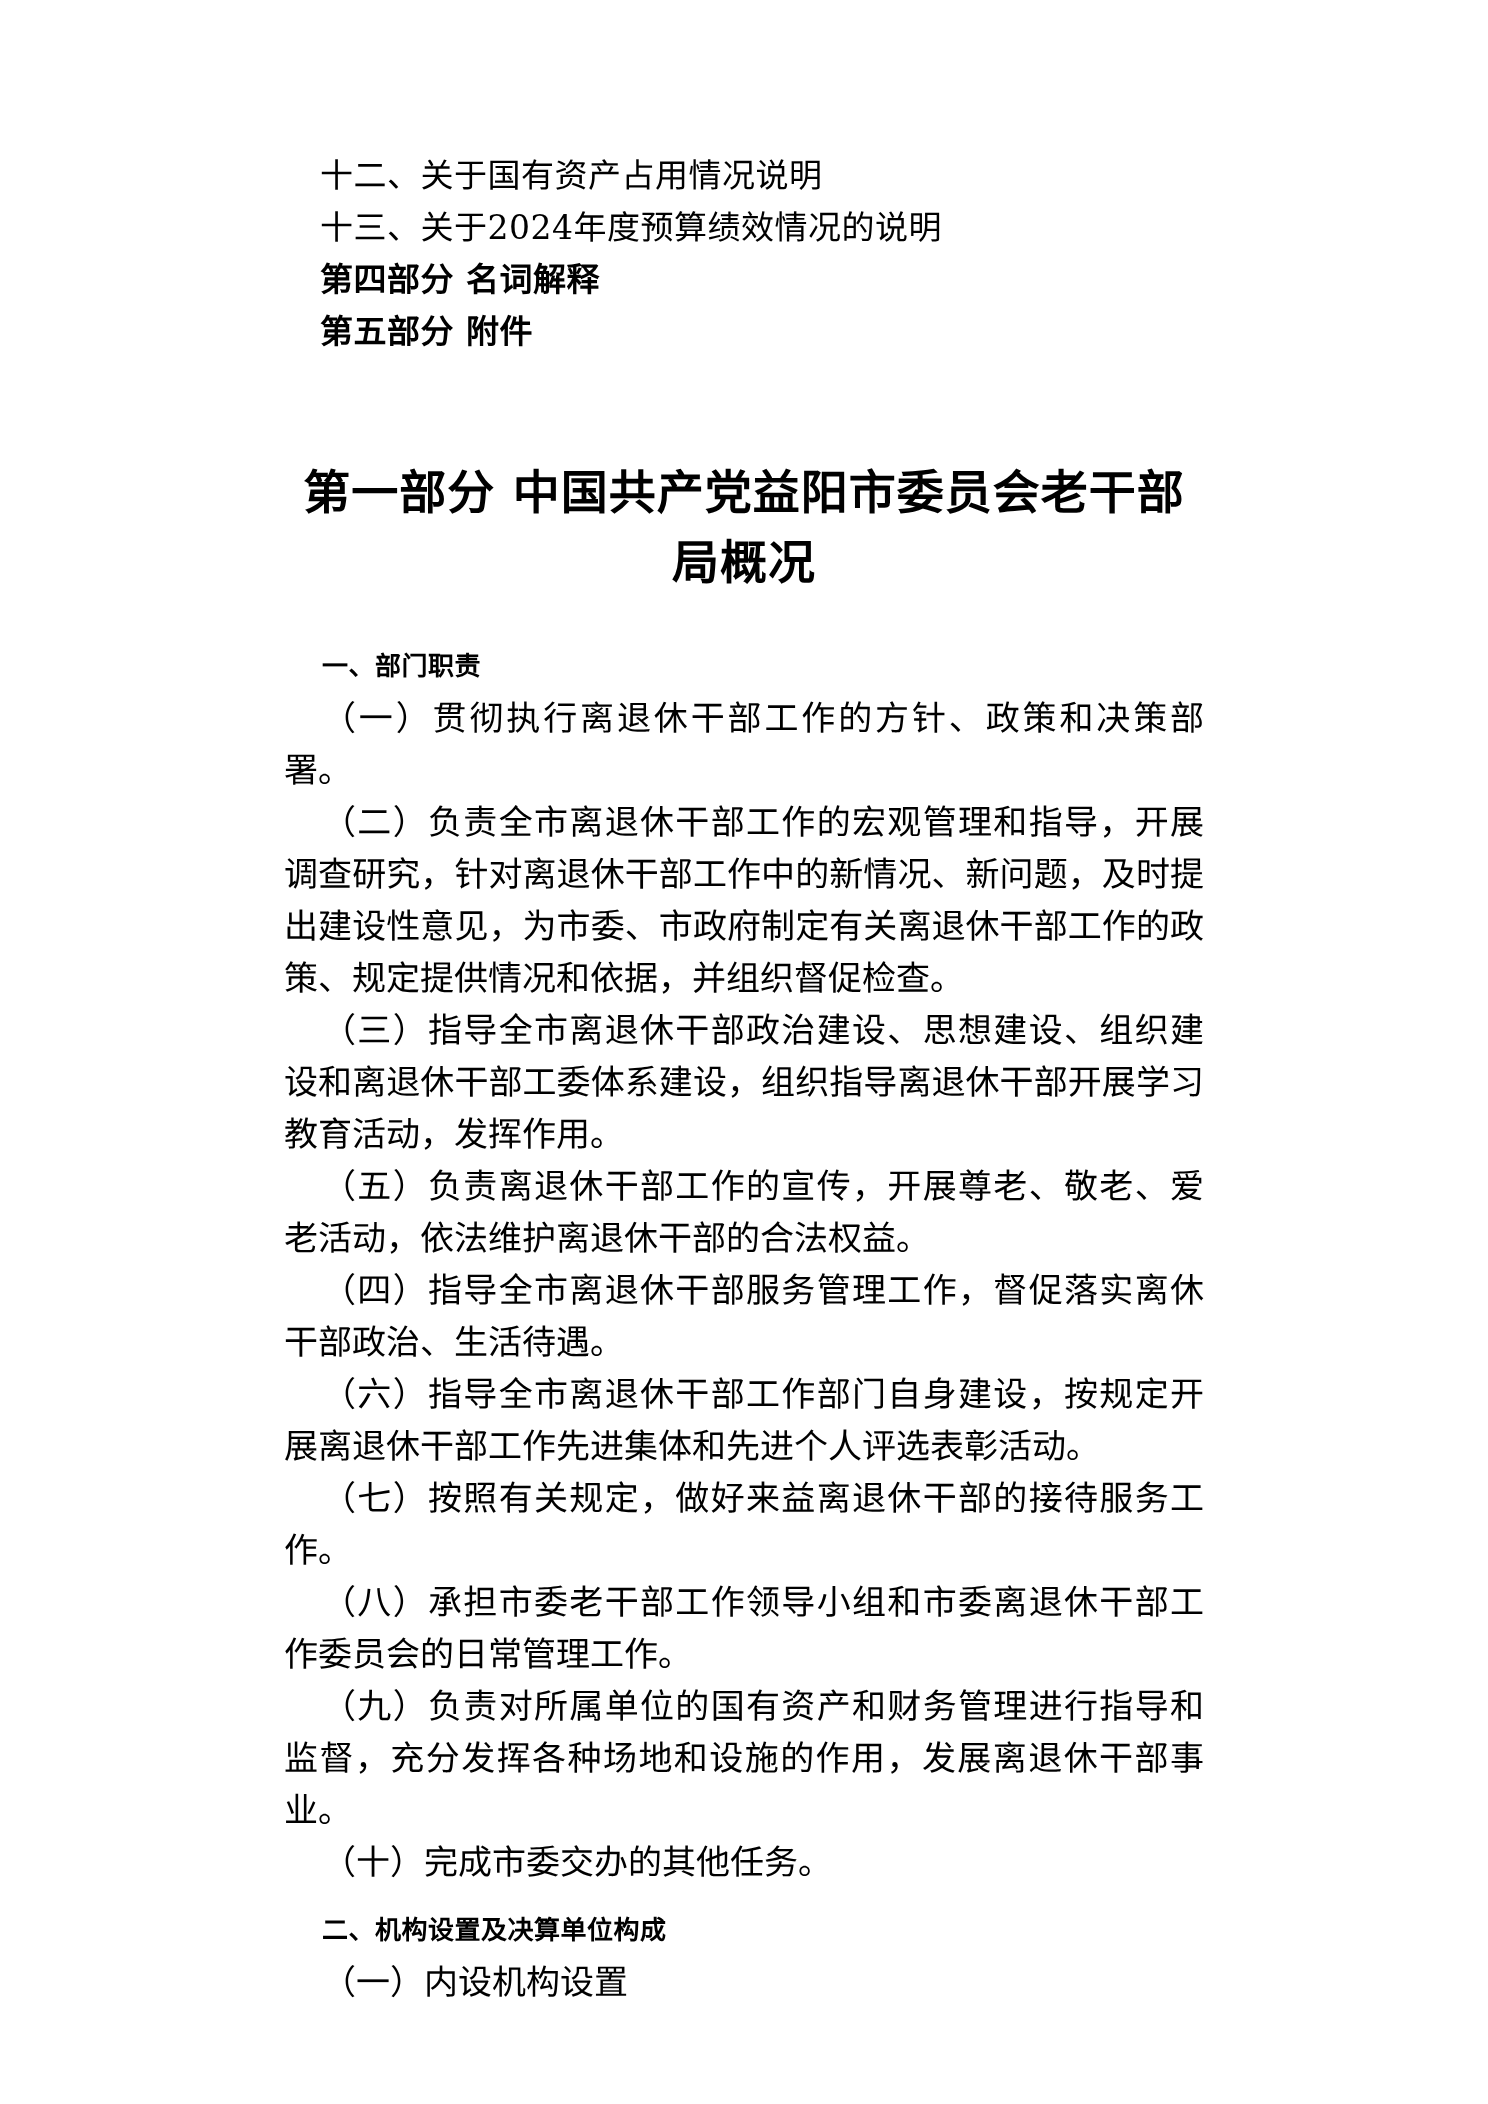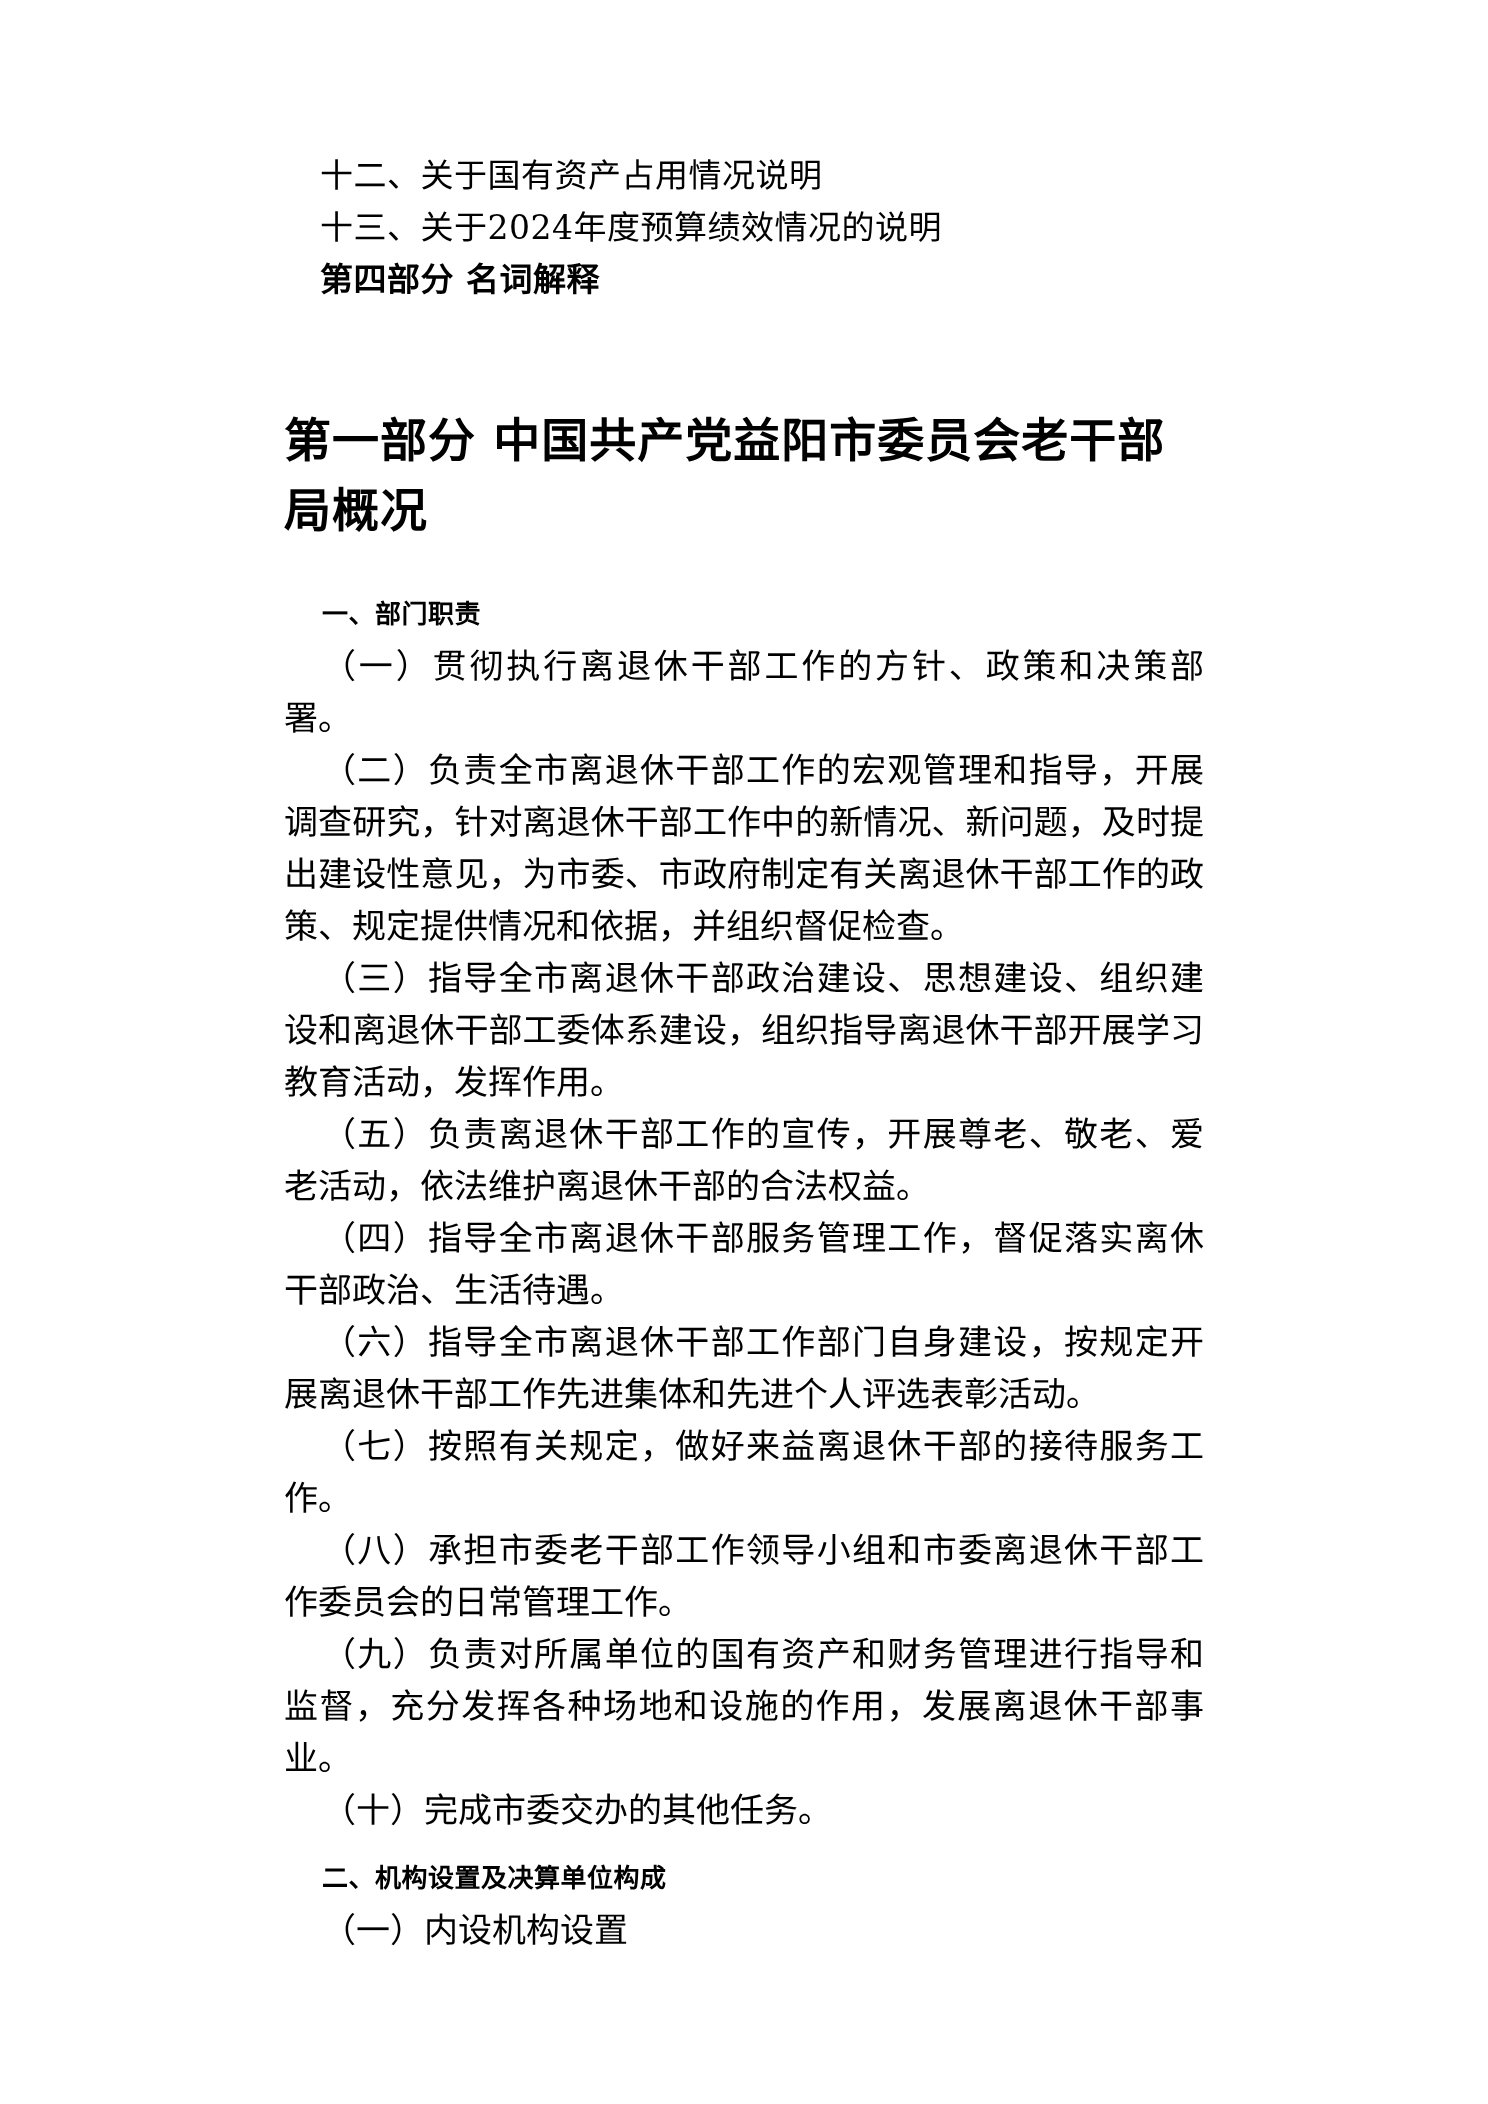--- a/index.html
+++ b/index.html
@@ -27,20 +27,21 @@
     font-size: 33px;
     line-height: 52px;
     text-indent: 36px;
     letter-spacing: 0.5px;
     white-space: nowrap;
   }
   .toc-line.bold {
     font-weight: bold;
   }
   .doc-title {
+    text-align: center;
     font-size: 47px;
     font-weight: bold;
     line-height: 70px;
     margin-top: 100px;
     margin-bottom: 0;
     letter-spacing: 1px;
   }
   .section-heading {
     font-size: 26px;
     font-weight: bold;
@@ -64,20 +65,21 @@
 </style>
 </head>
 <body>
 
 <div class="page">
 
   <div class="toc">
     <div class="toc-line">十二、关于国有资产占用情况说明</div>
     <div class="toc-line">十三、关于2024年度预算绩效情况的说明</div>
     <div class="toc-line bold">第四部分  名词解释</div>
+    <div class="toc-line bold">第五部分  附件</div>
   </div>
 
   <div class="doc-title">
     <div>第一部分  中国共产党益阳市委员会老干部</div>
     <div>局概况</div>
   </div>
 
   <div class="section-heading">一、部门职责</div>
 
   <p class="body-par">（一）贯彻执行离退休干部工作的方针、政策和决策部署。</p>

